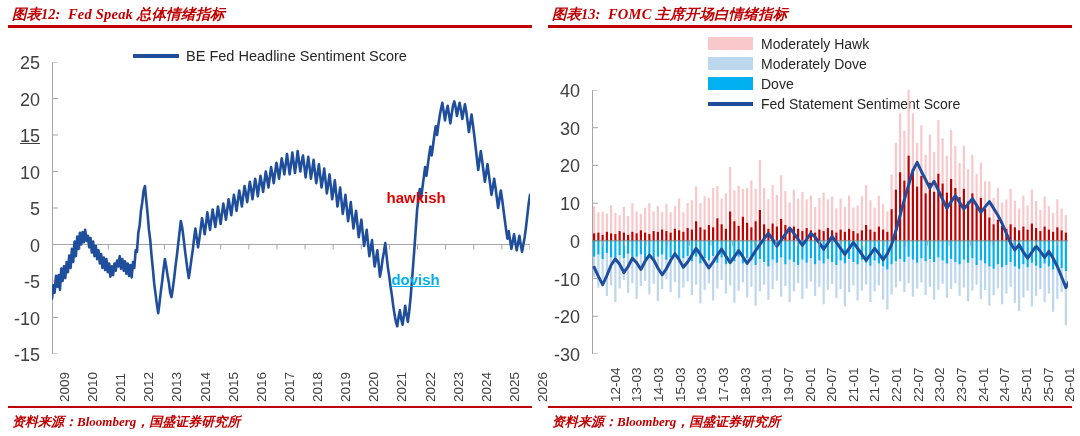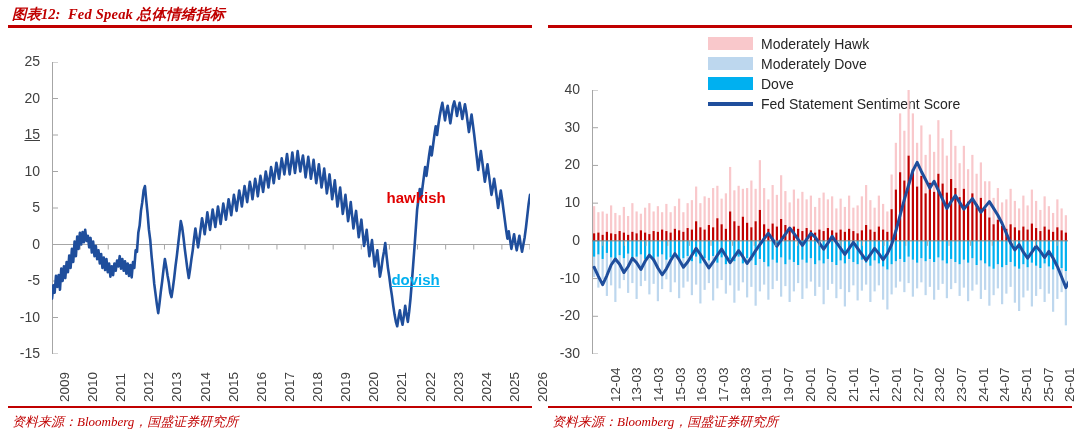--- a/index.html
+++ b/index.html
@@ -25,21 +25,21 @@
   .fig-title .lbl{letter-spacing:0px;}
   .rule-top{
     position:absolute;left:8px;right:8px;top:25px;height:3px;background:#c00000;
   }
   .rule-bottom{
     position:absolute;left:8px;right:8px;bottom:28px;height:2.5px;background:#c00000;
   }
   .source{
     position:absolute;left:12px;bottom:5px;
     font-family:"Liberation Serif","DejaVu Serif",serif;
-    font-style:italic;font-weight:normal;
+    font-style:italic;font-weight:bold;
     font-size:13px;color:#c00000;white-space:nowrap;
   }
 
   
   .legend-left{
     position:absolute;top:48px;left:0;right:0;
     display:flex;justify-content:center;align-items:center;gap:7px;
     font-size:14.5px;color:#262626;
   }
   .legend-left .swatch{width:46px;height:4px;background:#1f4e9c;display:inline-block;}
@@ -60,38 +60,42 @@
   .ticklabels .tl{
     position:absolute;
     font-size:13.5px;color:#404040;
     transform-origin:left top;
     transform:rotate(-90deg);
     white-space:nowrap;
   }
   .ylabels{position:absolute;}
   .ylabels .yl{
     position:absolute;text-align:right;
-    font-size:14px;color:#404040;white-space:nowrap;
+    font-size:18px;color:#404040;white-space:nowrap;
   }
   .annot{position:absolute;font-weight:bold;font-size:15px;white-space:nowrap;}
   .annot.hawk{color:#e00000;}
   .annot.dove{color:#00b0f0;text-decoration:underline;}
 </style>
 </head>
 <body>
 
 <div class="page">
 
   <div class="panel left">
     <div class="fig-title">
       <span class="lbl">图表12:</span>
       &nbsp;<span>Fed Speak 总体情绪指标</span>
     </div>
     <div class="rule-top"></div>
 
+    <div class="legend-left">
+      <span class="swatch"></span>
+      <span>BE Fed Headline Sentiment Score</span>
+    </div>
 
     <div class="plot" id="plot-left" style="left:52px;top:62px;width:478px;height:292px;">
       <svg id="svg-left" width="478" height="292" viewBox="0 0 478 292">
           <line x1="0.5" y1="0" x2="0.5" y2="292" stroke="#a6a6a6" stroke-width="1"></line>
           <line x1="0.5" y1="292" x2="6" y2="292" stroke="#a6a6a6" stroke-width="1"></line>
           <line x1="0.5" y1="255.5" x2="6" y2="255.5" stroke="#a6a6a6" stroke-width="1"></line>
           <line x1="0.5" y1="219" x2="6" y2="219" stroke="#a6a6a6" stroke-width="1"></line>
           <line x1="0.5" y1="182.5" x2="6" y2="182.5" stroke="#a6a6a6" stroke-width="1"></line>
           <line x1="0.5" y1="146" x2="6" y2="146" stroke="#a6a6a6" stroke-width="1"></line>
           <line x1="0.5" y1="109.5" x2="6" y2="109.5" stroke="#a6a6a6" stroke-width="1"></line>
@@ -155,20 +159,24 @@
       </div>
 
     <div class="annot hawk" id="annot-hawk" style="left: 386.6px; top: 189.24px;">hawkish</div>
     <div class="annot dove" id="annot-dove" style="left: 391.38px; top: 271px;">dovish</div>
 
     <div class="rule-bottom"></div>
     <div class="source">资料来源：Bloomberg，国盛证券研究所</div>
   </div>
 
   <div class="panel right">
+    <div class="fig-title">
+      <span class="lbl">图表13:</span>
+      &nbsp;<span>FOMC 主席开场白情绪指标</span>
+    </div>
     <div class="rule-top"></div>
 
     <div class="legend-right">
       <div class="row">
         <span class="sw" style="background:#f9c8cb"></span>
         <span>Moderately Hawk</span>
       </div>
       <div class="row">
         <span class="sw" style="background:#bdd7ee"></span>
         <span>Moderately Dove</span>

